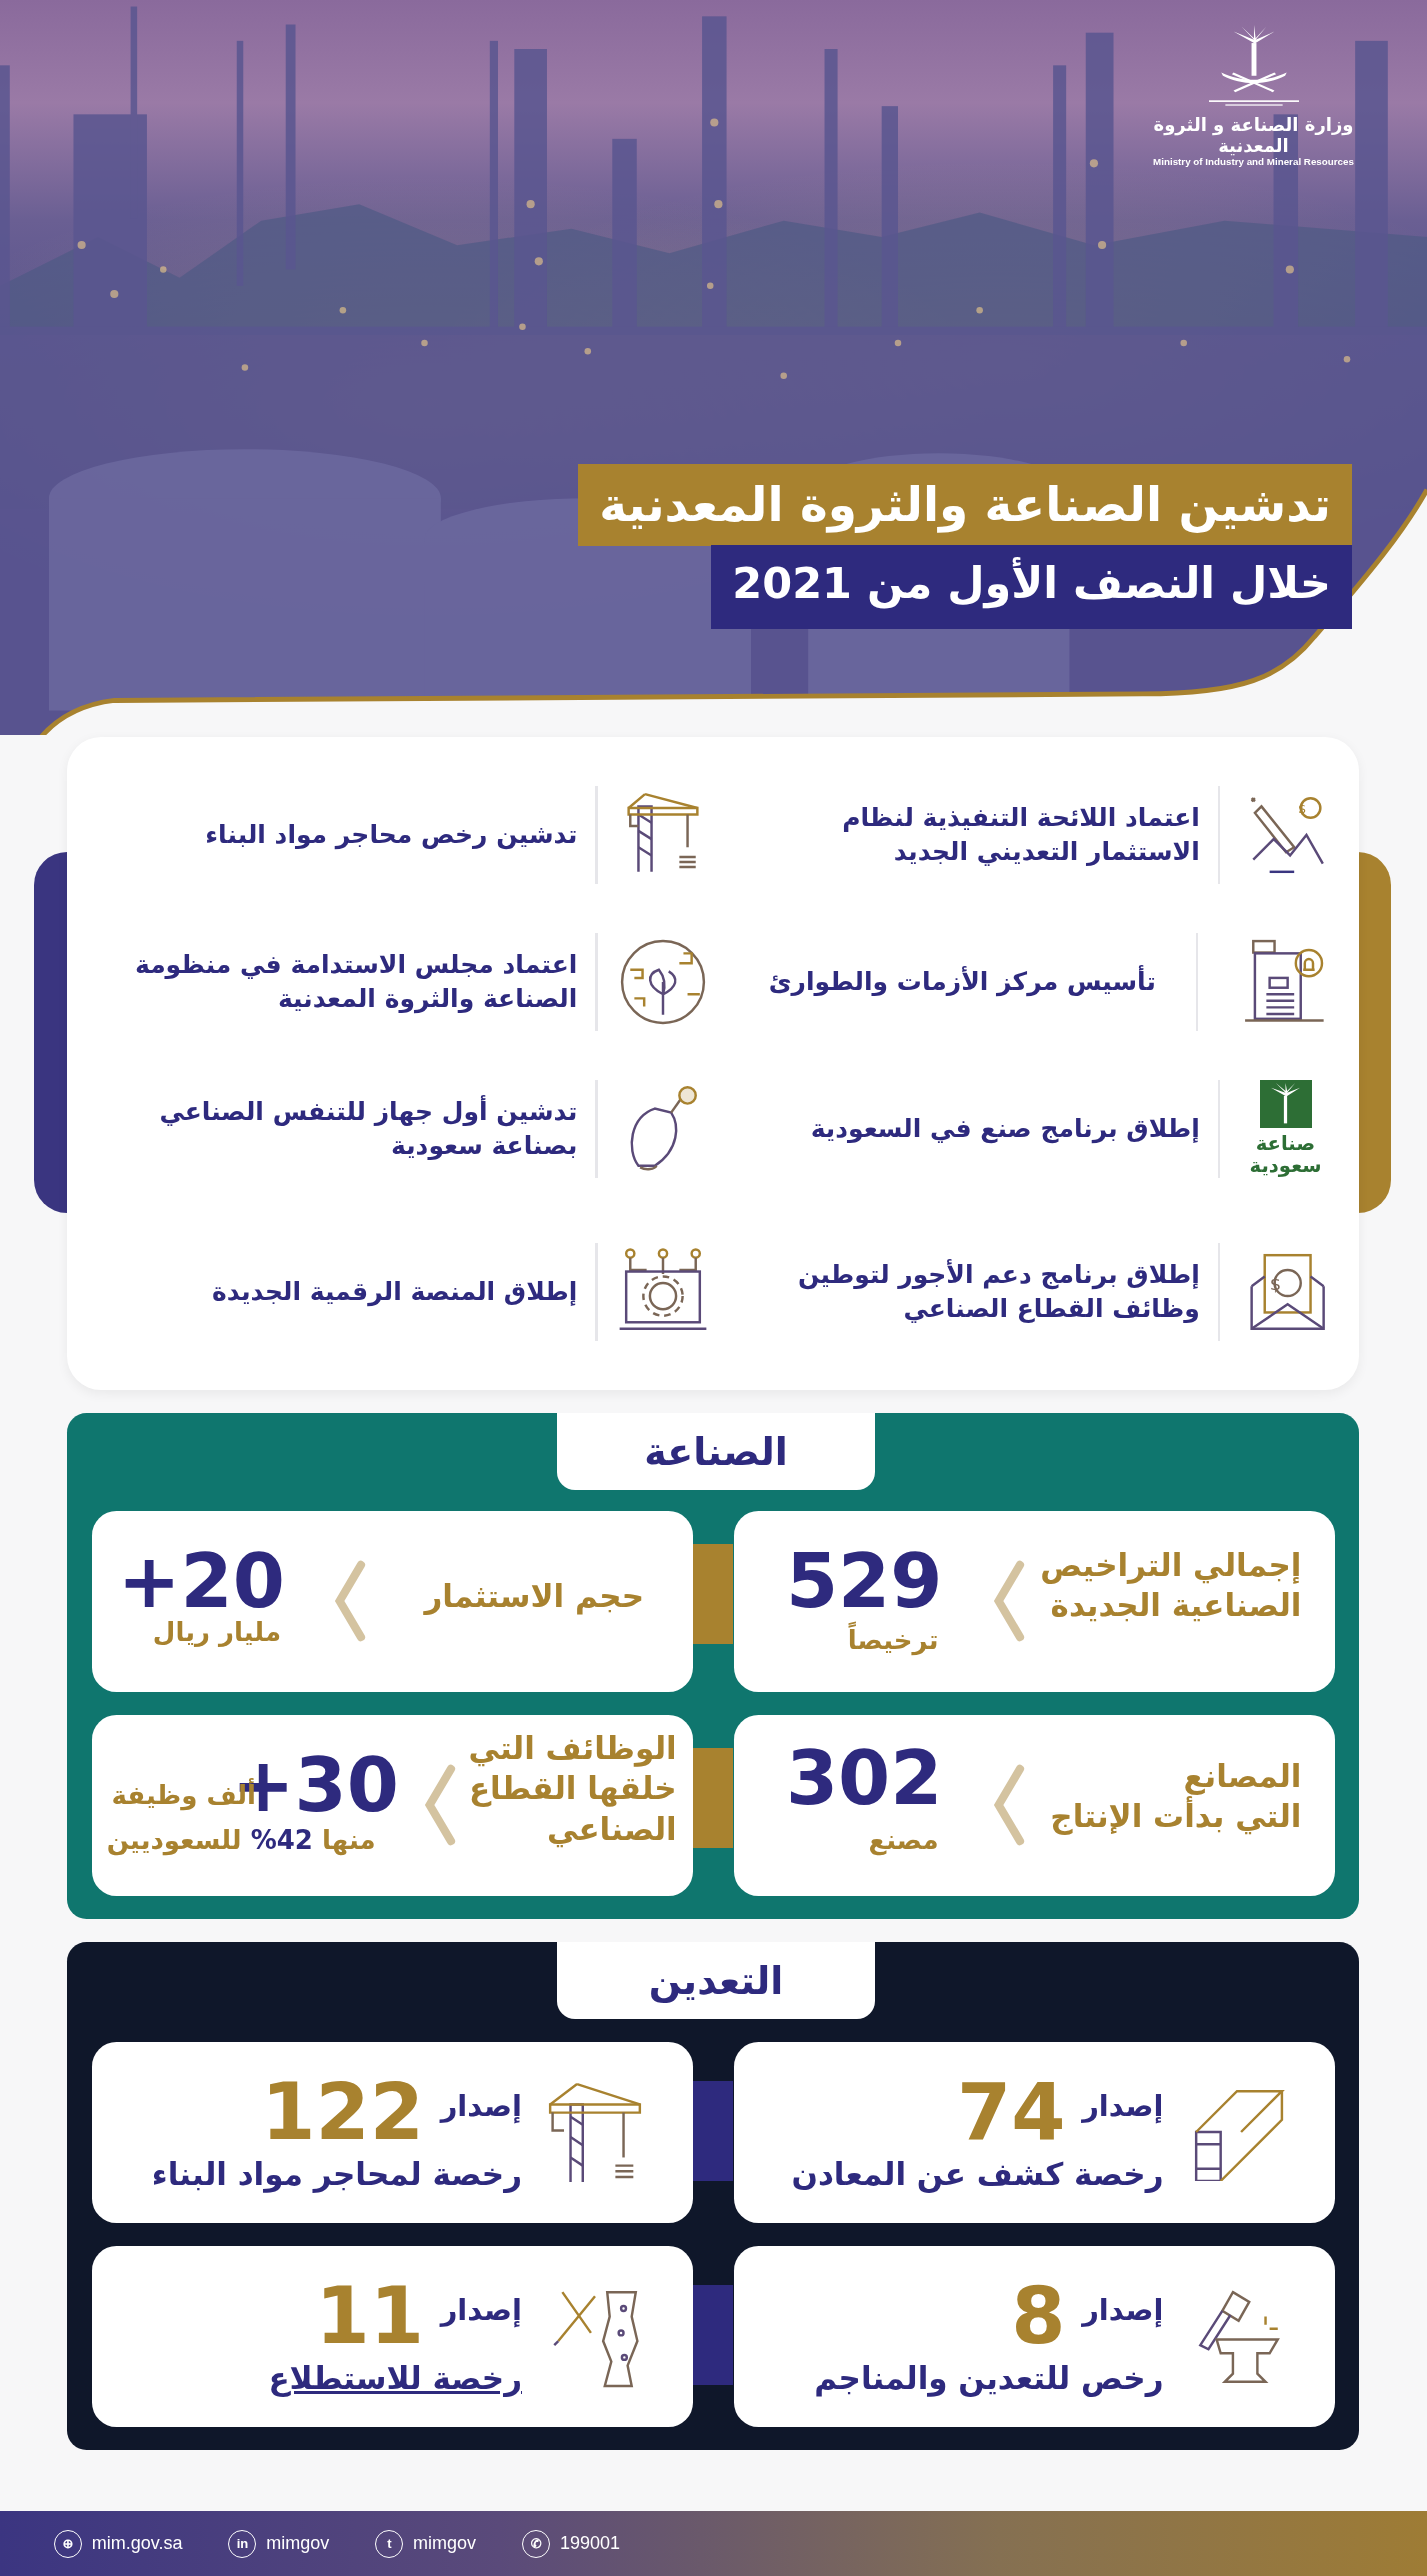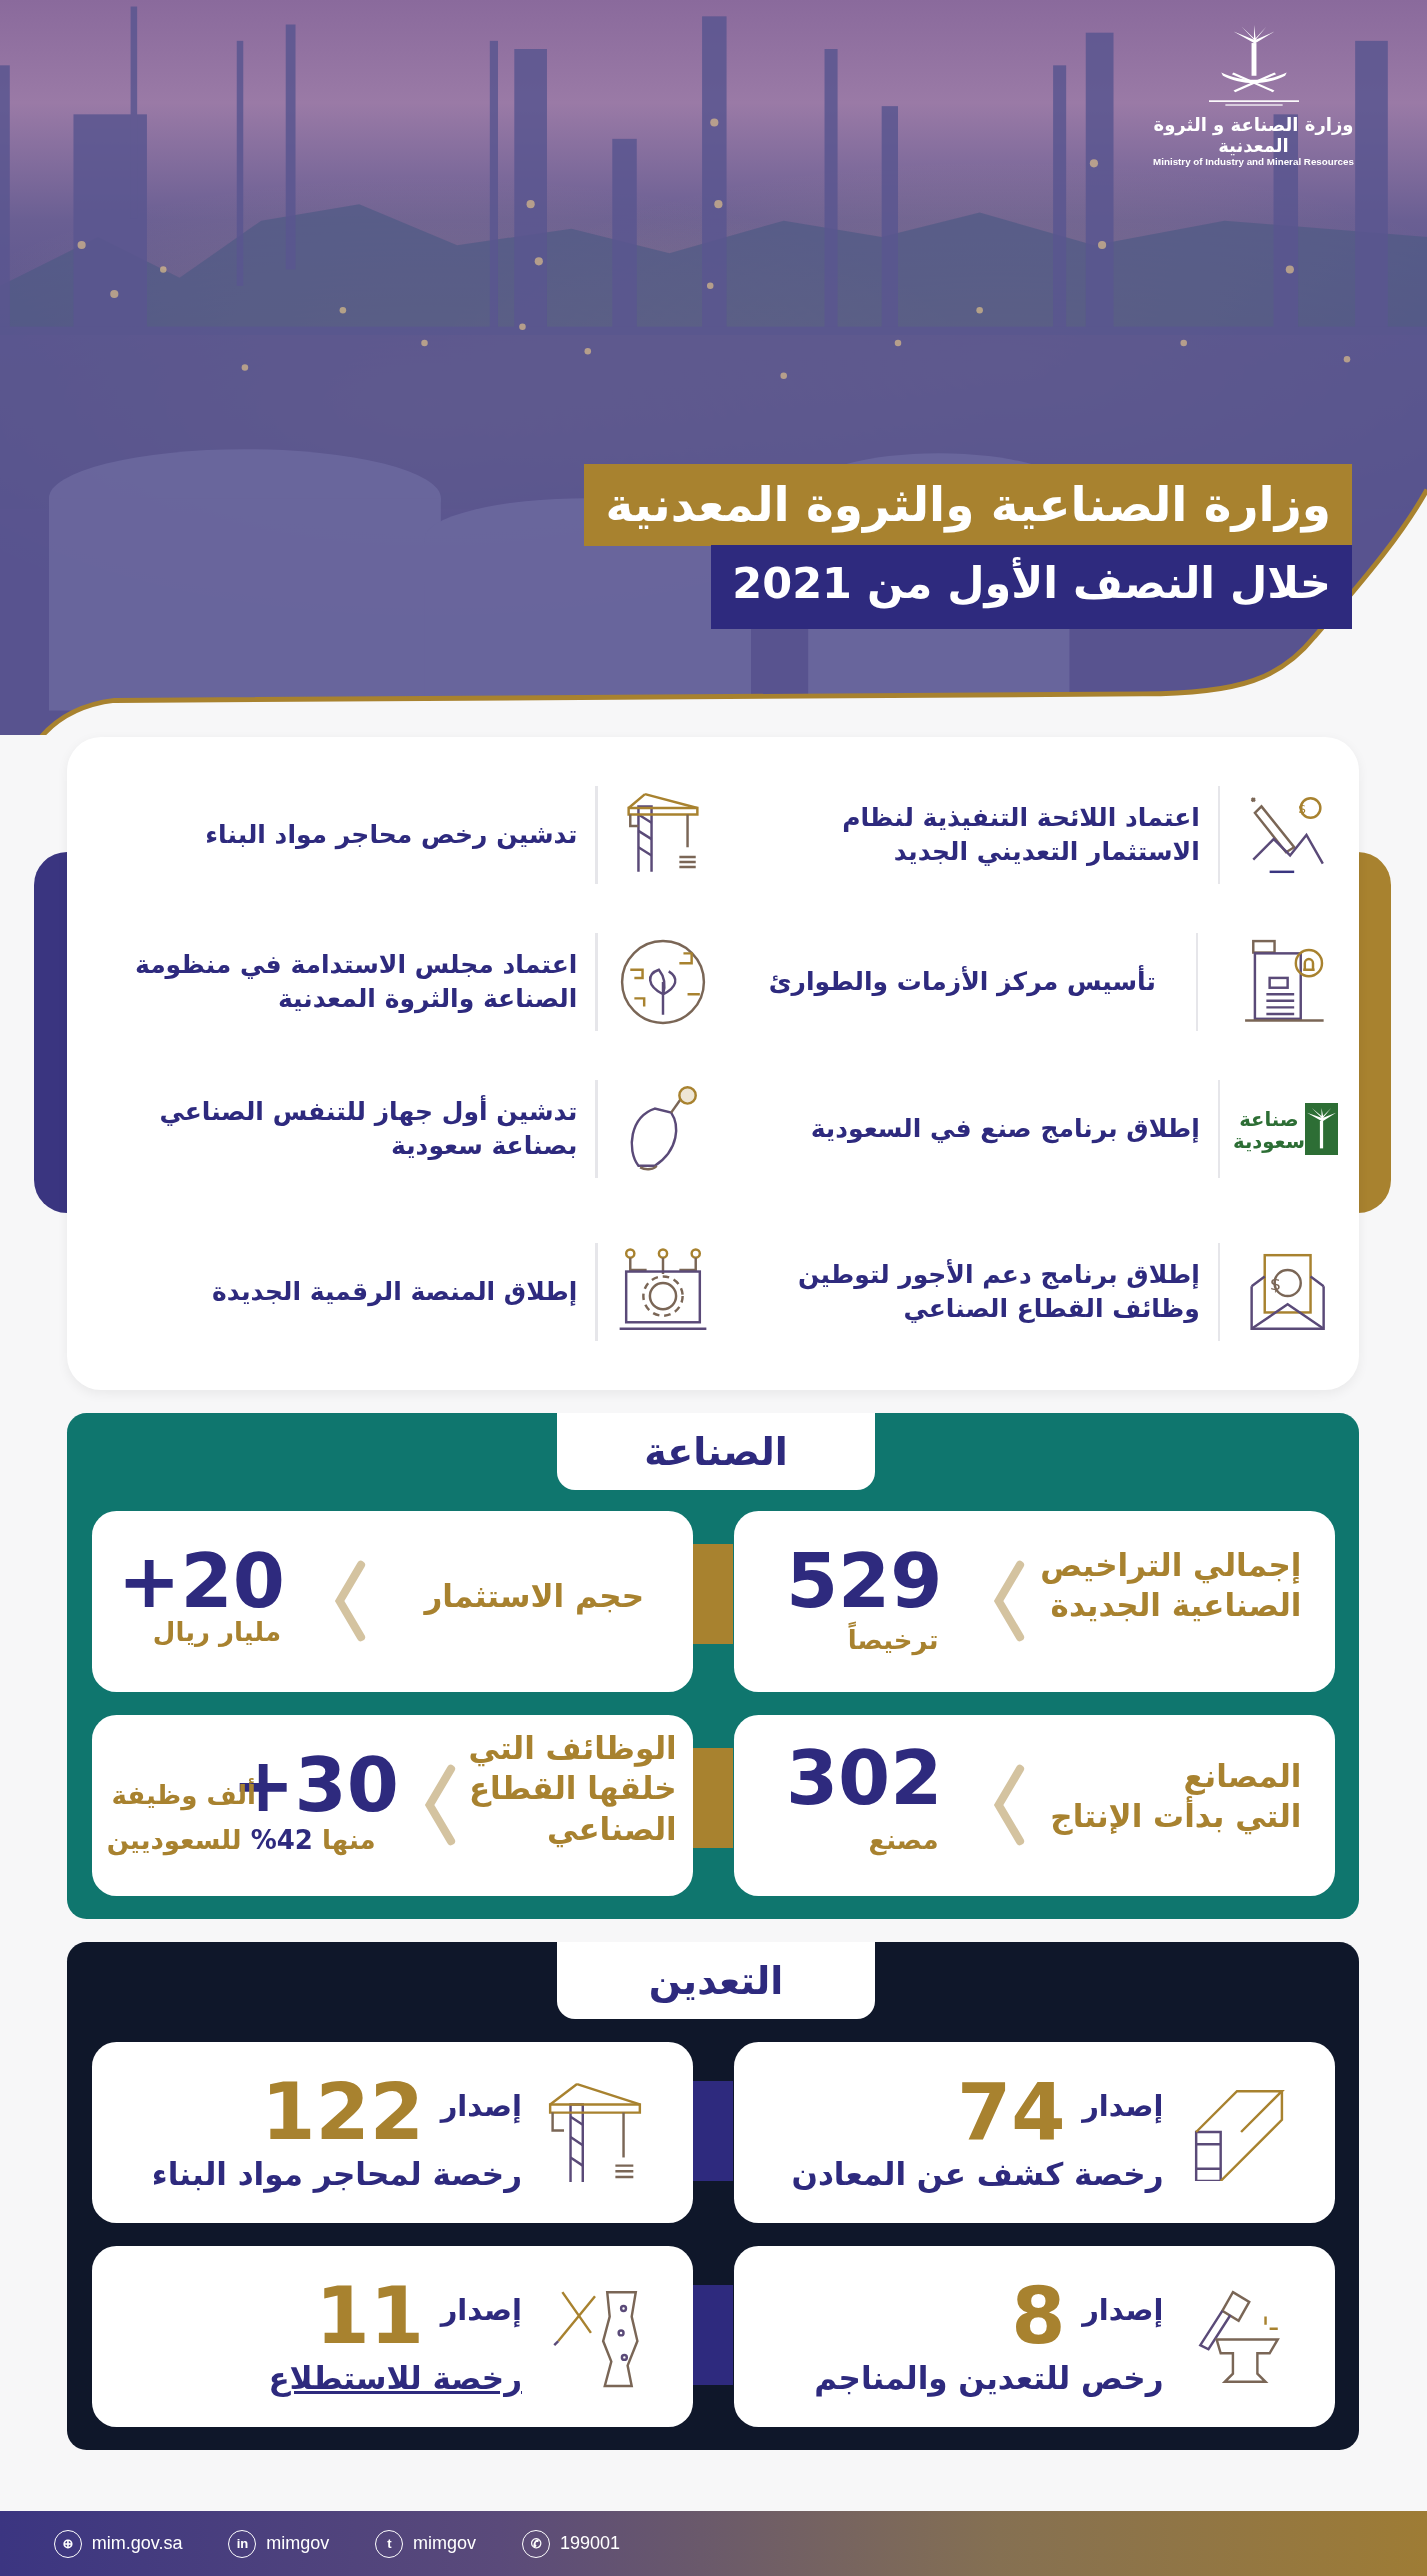--- a/index.html
+++ b/index.html
@@ -134,21 +134,21 @@
           <path d="M30,80 L80,58 L82,60 L32,82 Z"></path>
           <path d="M80,80 L30,58 L28,60 L78,82 Z"></path>
         </g>
         <rect x="0" y="92" width="110" height="2" fill="#fff"></rect>
         <rect x="20" y="97" width="70" height="1.5" fill="#fff"></rect>
       </svg>
       <div class="logo-ar">وزارة الصناعة و الثروة المعدنية</div>
       <div class="logo-en">Ministry of Industry and Mineral Resources</div>
     </div>
 
-    <div class="title-gold">وزارة الصناعية والثروة المعدنية</div>
+    <div class="title-gold">تدشين الصناعة والثروة المعدنية</div>
     <div class="title-indigo">خلال النصف الأول من 2021</div>
   </div>
 
   <div class="side-left"></div>
   <div class="side-right"></div>
 
   <div class="ach-card">
 
     <div class="ach-item" style="right:24.5px; top:49px;">
       <div class="ach-icon">
@@ -175,21 +175,21 @@
           <circle cx="78" cy="32" r="16" stroke="#a8822f"></circle>
           <path d="M71,40 h14 M73,40 v-8 a5,5 0 0 1 10,0 v8" stroke="#a8822f"></path>
           <path d="M0,102 h96" stroke="#7a6656"></path>
         </svg>
       </div>
       <div class="ach-sep"></div>
       <div class="ach-text" style="width:441px;">تأسيس مركز الأزمات والطوارئ</div>
     </div>
 
     <div class="ach-item" style="right:24.5px; top:343px;">
-      <div class="ach-icon" style="flex-direction:row;">
+      <div class="ach-icon" style="flex-direction:column;">
         <div style="width:52px;height:52px;background:#2d6e35;display:flex;align-items:center;justify-content:center;">
           <svg width="33" height="42" viewBox="0 0 40 52">
               <g fill="#fff">
                 <rect x="18" y="16" width="4" height="34"></rect>
                 <path d="M20,16 L2,6 L20,12 L8,0 L20,10 L20,0 L22,10 L32,0 L22,12 L38,6 L22,16 Z"></path>
               </g>
             </svg>
         </div>
         <div style="color:#2d6e35;font-size:19.6px;font-weight:bold;line-height:1.15;margin-top:4.9px;text-align:center;">
           <div>صناعة</div>

